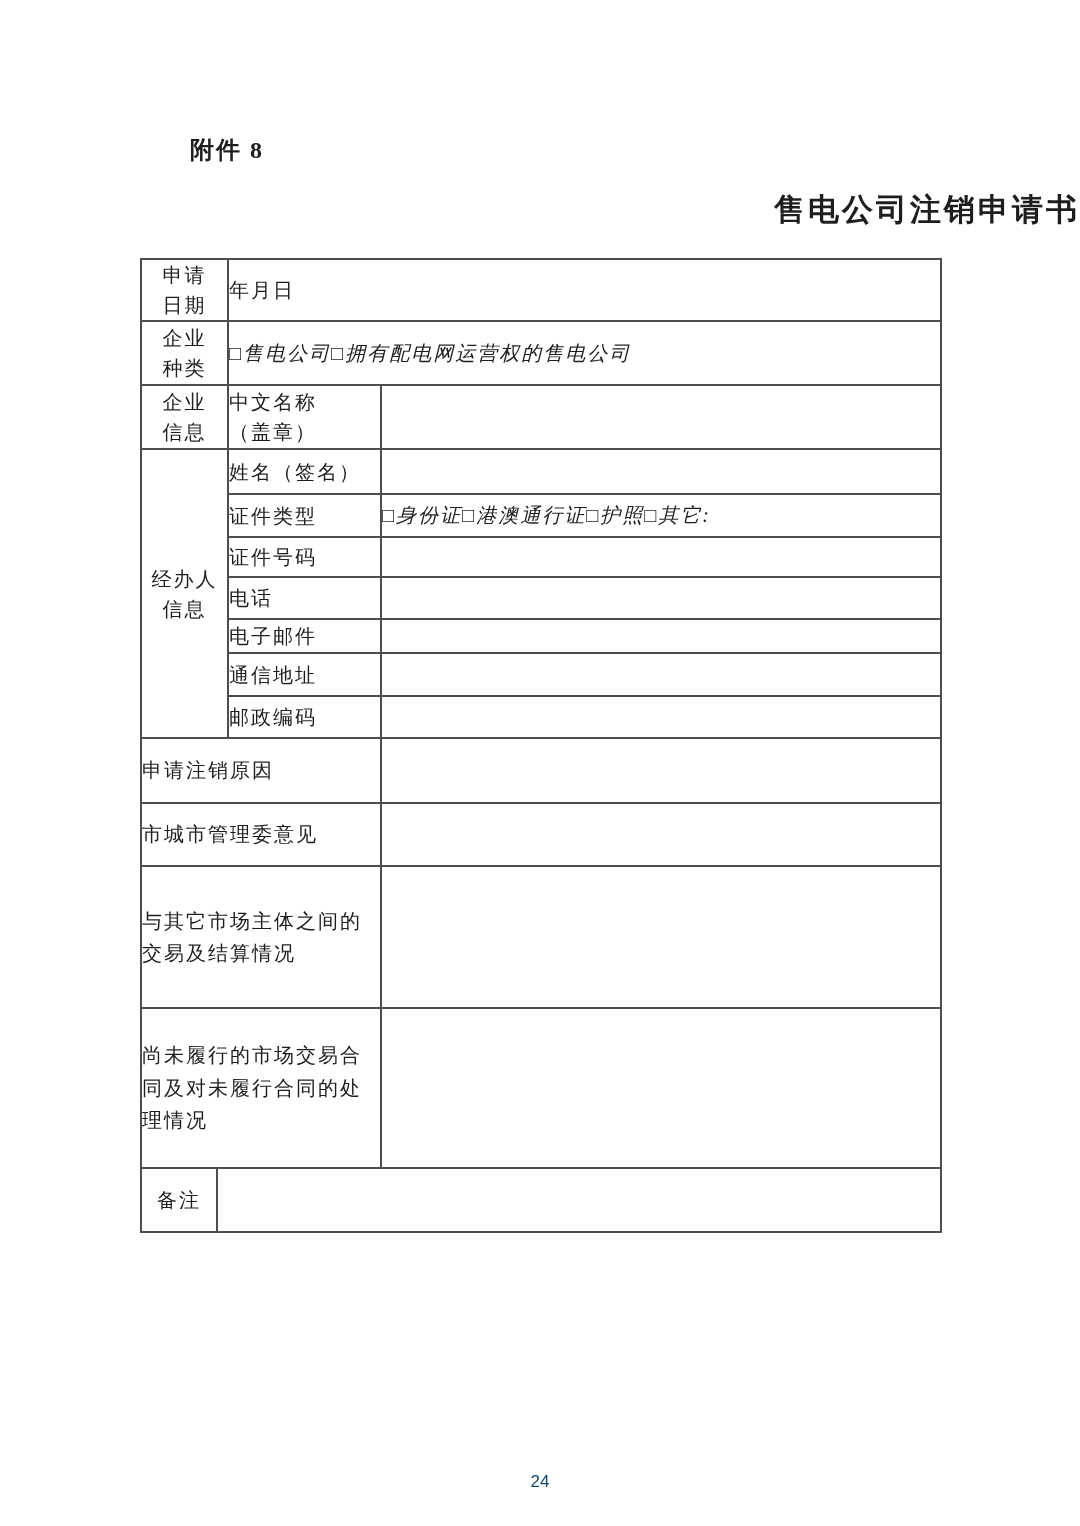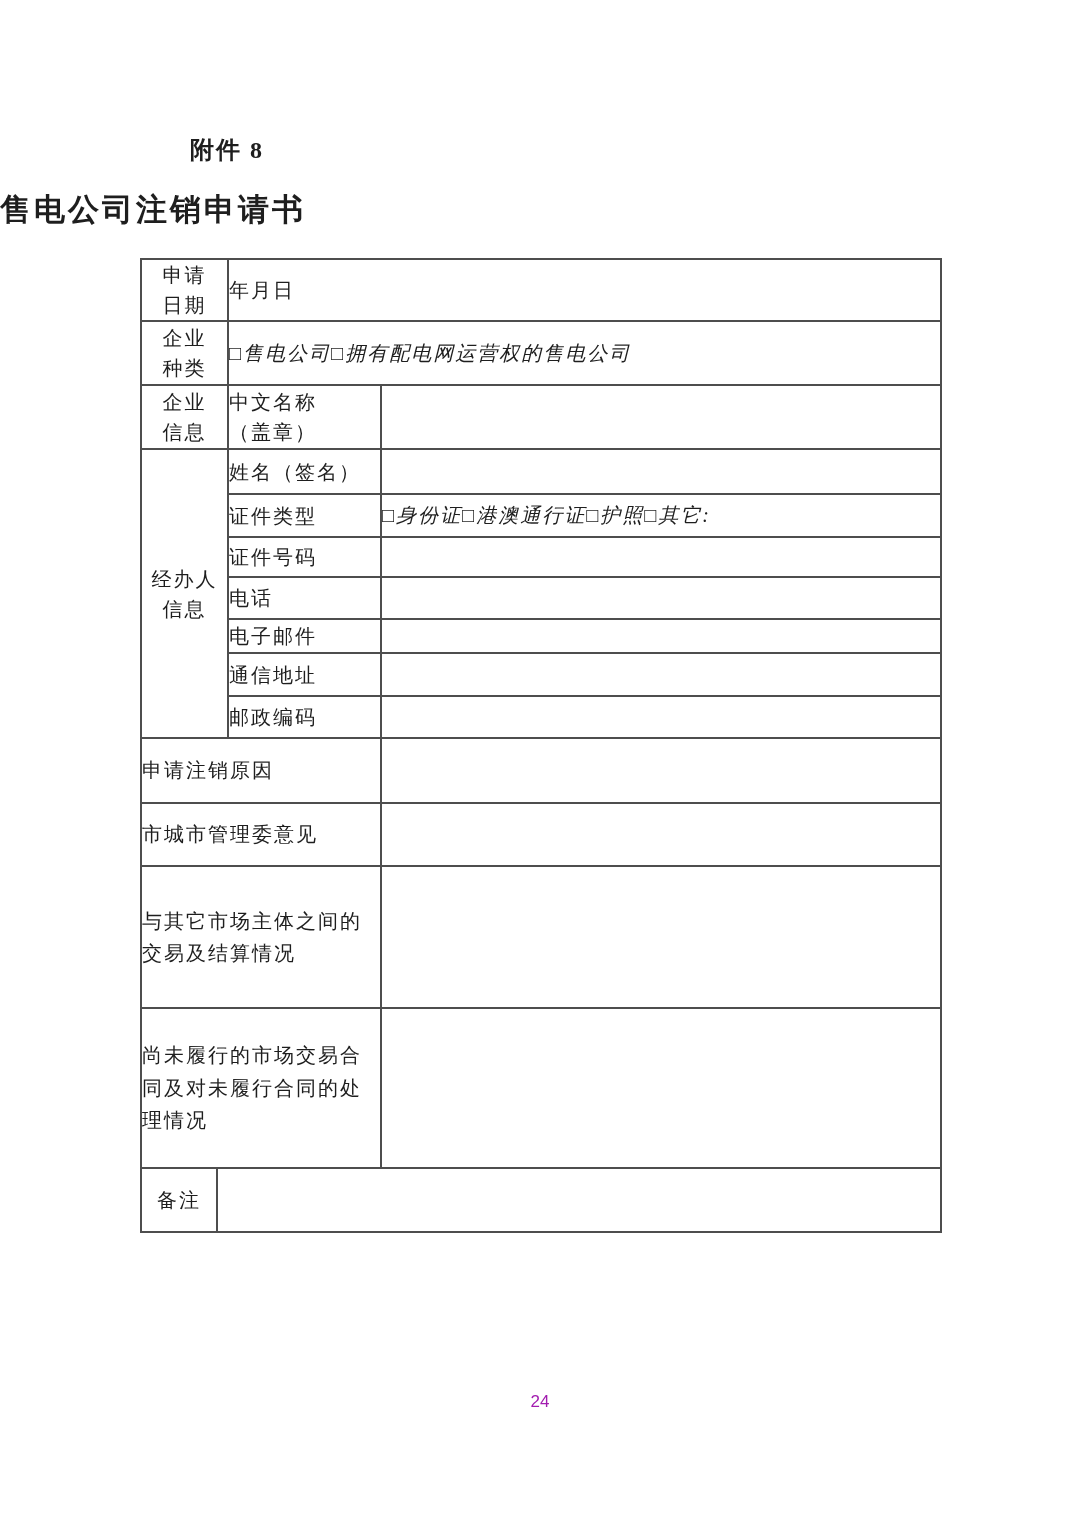--- a/index.html
+++ b/index.html
@@ -19,21 +19,21 @@
     font-size:24px;
     font-weight:bold;
     letter-spacing:2px;
     margin-left:32px;
   }
   .doc-title{
     position:absolute;
     left:0;
     top:189px;
     width:100%;
-    text-align:left;
+    text-align:right;
     font-size:31px;
     font-weight:bold;
     letter-spacing:3px;
     font-family:"Liberation Sans","DejaVu Sans",sans-serif;
   }
   table.form-table{
     position:absolute;
     left:140px;
     top:258px;
     width:800px;
@@ -66,25 +66,25 @@
   .c-top{ vertical-align:top; padding-top:7px; }
   .c-biglabel{               
     text-align:left;
     padding-left:12px;
     line-height:1.62;
     white-space:pre-line;
   }
   .page-number{
     position:absolute;
     left:0;
-    top:1392px;
+    top:1472px;
     width:100%;
     text-align:center;
     font-size:17px;
-    color:#a21caf;
+    color:#0c4a6e;
     font-family:"Liberation Sans","DejaVu Sans",sans-serif;
   }
 </style>
 </head>
 <body>
 
 <div class="page">
 
   <div class="attachment">附件 8</div>
 

